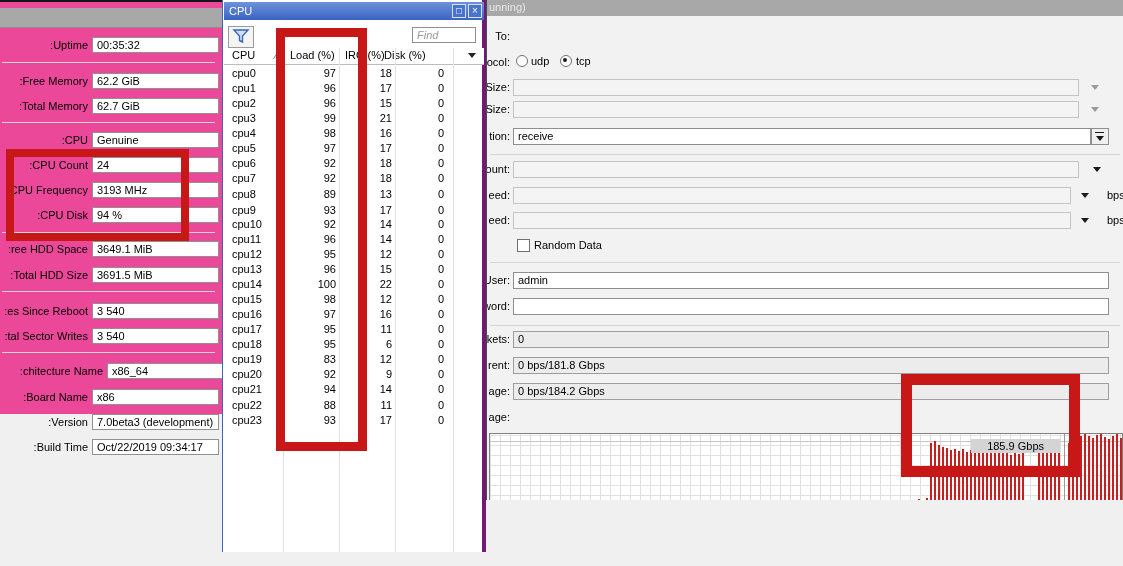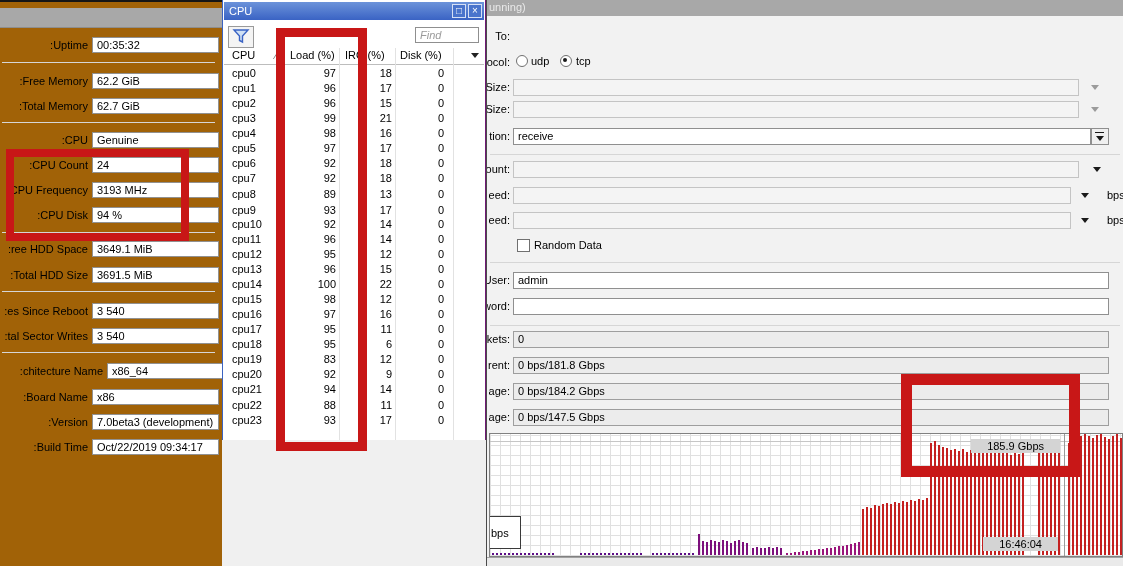--- a/index.html
+++ b/index.html
@@ -1,32 +1,32 @@
 <!DOCTYPE html>
 <html><head>
 <meta charset="utf-8">
 <style>
   html,body{margin:0;padding:0;}
   body{width:1123px;height:566px;position:relative;overflow:hidden;
        font-family:"Liberation Sans",sans-serif;font-size:11px;color:#000;background:#f0f0f0;}
   .abs{position:absolute;}
 
   
-  #win-left{left:0;top:0;width:222px;height:566px;background:#a16207;}
+  #win-left{left:0;top:0;width:222px;height:414px;background:#ec4899;}
   #win-left .topline{position:absolute;left:0;top:0;width:222px;height:2px;background:#151515;}
   #win-left .titlebar{position:absolute;left:0;top:8px;width:222px;height:19px;background:#a8a8a8;border-bottom:1px solid #8e8e8e;}
   .lrow{position:absolute;left:0;width:222px;height:17px;}
   .lrow .lab{position:absolute;left:0;top:2px;width:88px;text-align:right;white-space:nowrap;overflow:hidden;direction:rtl;}
   .lrow .box{position:absolute;left:92px;top:0;width:121px;height:14px;background:#fff;border:1px solid #919191;
              line-height:14px;padding-left:4px;white-space:nowrap;overflow:hidden;}
   .sep-h{position:absolute;left:2px;width:213px;height:1px;background:#d6d6d6;}
 
   
-  #win-cpu{left:222px;top:0;width:264px;height:440px;background:#fff;
-           border-left:1px solid #3c63c0;border-right:1px solid #701a75;box-sizing:border-box;}
+  #win-cpu{left:222px;top:0;width:264px;height:552px;background:#fff;
+           border-left:1px solid #3c63c0;border-right:4px solid #701a75;box-sizing:border-box;}
   .cpu-title{position:absolute;left:1px;top:2px;width:260px;height:18px;
              background:linear-gradient(180deg,#6c93da,#3a63c4);color:#fff;line-height:18px;padding-left:5px;box-sizing:border-box;}
   .tb-btn{position:absolute;top:2px;width:14px;height:14px;background:#4a74cc;border:1px solid #d6e0f5;
           color:#fff;text-align:center;line-height:12px;font-size:10px;box-sizing:border-box;}
   #btn-restore{right:18px;}
   #btn-close{right:2px;}
   .funnel-btn{position:absolute;left:5px;top:26px;width:24px;height:20px;background:#f4f4f4;
               border:1px solid #9a9a9a;text-align:center;}
   .find-box{position:absolute;right:6px;top:27px;width:58px;height:14px;background:#fff;border:1px solid #8f8f8f;
             color:#9a9a9a;font-style:italic;line-height:14px;padding-left:4px;}
@@ -37,21 +37,21 @@
   .head-drop{position:absolute;right:6px;top:53px;width:0;height:0;
              border-left:4px solid transparent;border-right:4px solid transparent;border-top:5px solid #222;}
   #cpu-rows{position:absolute;left:1px;top:66px;width:260px;height:500px;}
   .crow{position:absolute;left:0;width:260px;height:15px;line-height:15px;}
   .crow .c0{position:absolute;left:8px;width:50px;}
   .crow .c1{position:absolute;left:62px;width:50px;text-align:right;}
   .crow .c2{position:absolute;left:117px;width:51px;text-align:right;}
   .crow .c3{position:absolute;left:173px;width:47px;text-align:right;}
 
   
-  #win-bwt{left:486px;top:0;width:637px;height:566px;background:#f2f2f2;
+  #win-bwt{left:486px;top:0;width:637px;height:500px;background:#f2f2f2;
            border-left:1px solid #4a4a4a;box-sizing:border-box;overflow:hidden;}
   .bwt-title{position:absolute;left:0;top:0;width:637px;height:16px;background:#a8a8a8;
              color:#e9e9e9;line-height:15px;padding-left:2px;}
   .rrow{position:absolute;left:0;width:637px;height:18px;}
   .rlab{position:absolute;right:614px;top:2px;white-space:nowrap;}
   .inp{position:absolute;left:26px;top:0;height:15px;background:#fff;border:1px solid #8f8f8f;
        line-height:15px;padding-left:4px;box-sizing:content-box;white-space:nowrap;}
   .inp.dis{background:#f4f4f4;border-color:#c4c4c4;}
   .inp.ro{background:#ececec;border-color:#9e9e9e;}
   .w-full{width:590px;} .w-arr{width:560px;} .w-spd{width:552px;}
@@ -180,21 +180,21 @@
       </svg>
     </span>
   </div>
   <div class="find-box">Find</div>
 
   <div class="cpu-head">
     <div class="hc" style="left:8px">CPU</div>
     <div class="sort-ind">∕</div>
     <div class="hc" style="left:66px">Load (%)</div>
     <div class="hc" style="left:121px">IRQ (%)</div>
-    <div class="hc" style="left:176px">Disk (%)</div>
+    <div class="hc" style="left:160px">Disk (%)</div>
   </div>
   <div class="head-drop"></div>
   <div class="colsep" style="left:60px"></div>
   <div class="colsep" style="left:116px"></div>
   <div class="colsep" style="left:172px"></div>
   <div class="colsep" style="left:230px"></div>
   <div id="cpu-rows">
       <div class="crow" style="top: 0px;">
         <div class="c0">cpu0</div>
         <div class="c1">97</div>
@@ -431,21 +431,20 @@
     <div class="inp ro w-full">0 bps/181.8 Gbps</div>
   </div>
 
   <div class="rrow" style="top:383px">
     <span class="rlab">age:</span>
     <div class="inp ro w-full">0 bps/184.2 Gbps</div>
   </div>
 
   <div class="rrow" style="top:409px">
     <span class="rlab">age:</span>
-    <div class="inp ro w-full">0 bps/147.5 Gbps</div>
   </div>
 
   <div id="graph">
     <div id="graph-bars">
         <div class="gbar" style="left: 2px; height: 2px; background: rgb(92, 13, 134);"></div>
         <div class="gbar" style="left: 6px; height: 2px; background: rgb(92, 13, 134);"></div>
         <div class="gbar" style="left: 10px; height: 2px; background: rgb(92, 13, 134);"></div>
         <div class="gbar" style="left: 14px; height: 2px; background: rgb(92, 13, 134);"></div>
         <div class="gbar" style="left: 18px; height: 2px; background: rgb(92, 13, 134);"></div>
         <div class="gbar" style="left: 22px; height: 2px; background: rgb(92, 13, 134);"></div>

